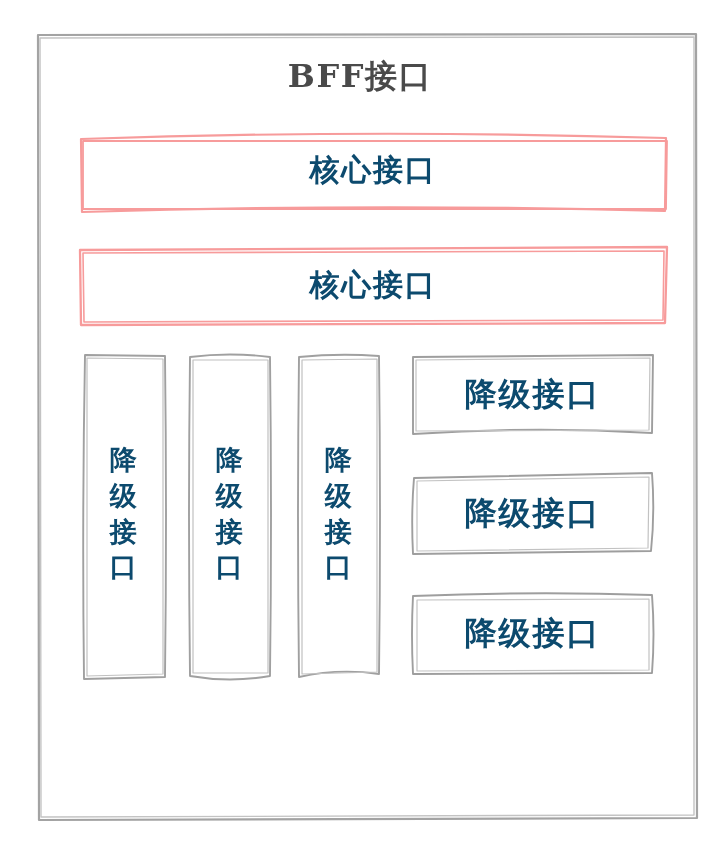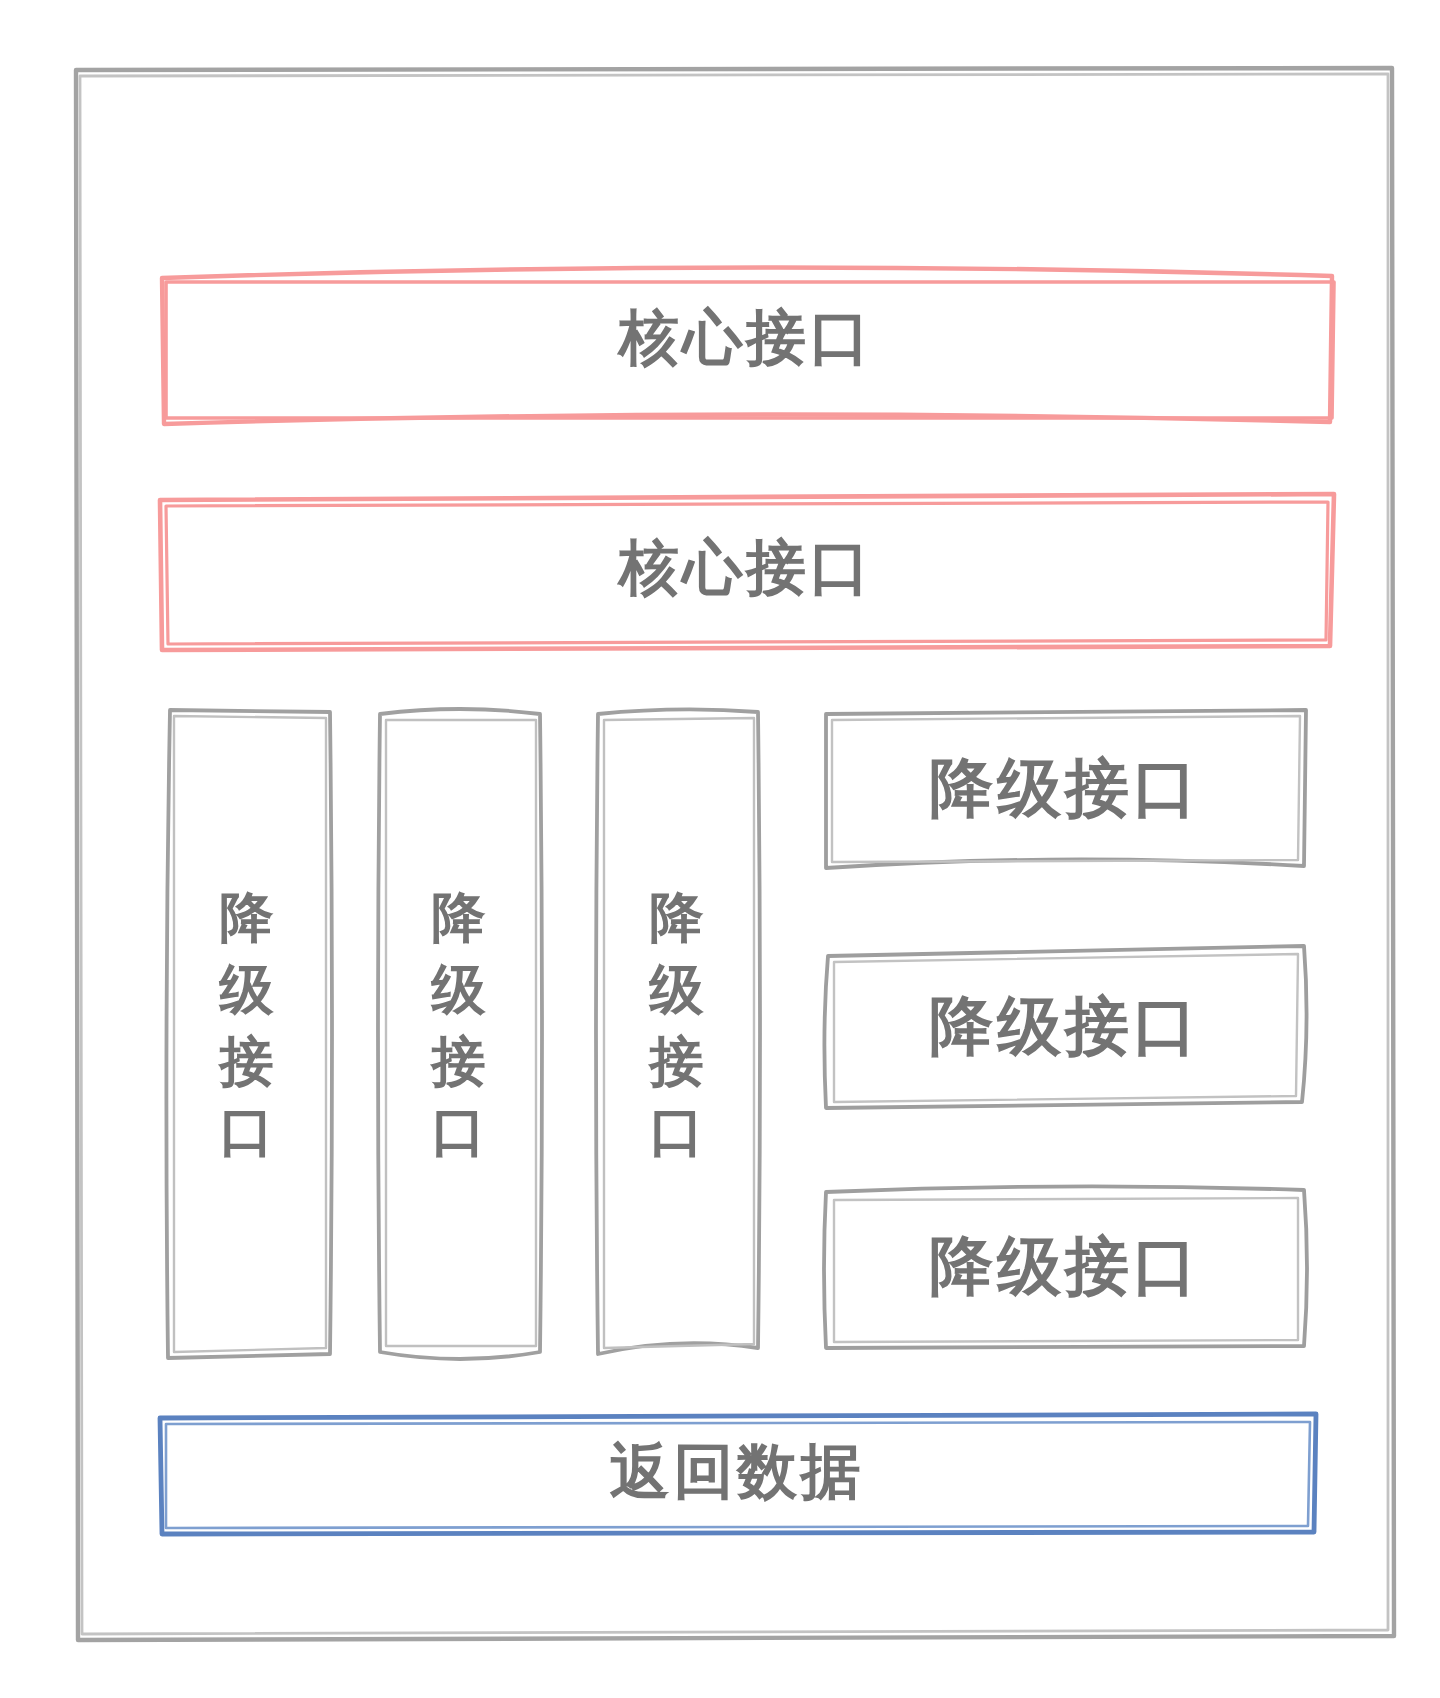--- a/index.html
+++ b/index.html
@@ -35,21 +35,21 @@
     height: 100%;
     display: block;
     overflow: visible;
   }
   .sketch > .label {
     position: absolute;
     inset: 0;
     display: flex;
     align-items: center;
     justify-content: center;
-    color: #737373;
+    color: #0c4a6e;
     font-family: "DejaVu Serif", "Liberation Serif", serif;
     font-weight: 600;
     letter-spacing: 0.06em;
     text-align: center;
     white-space: pre-line;
     line-height: 1.08;
   }
 
   
   #outer-frame {
@@ -114,20 +114,21 @@
 
   <div class="sketch" id="outer-frame">
     <div class="stroke">
       <svg viewBox="0 0 662 789" preserveAspectRatio="none">
         <path d="M2,3 L660,2 L661,786 L3,788 Z" fill="none" stroke="#a3a3a3" stroke-width="2.2" stroke-linecap="round" stroke-linejoin="round"></path>
         <path d="M4,6 L658,5 L658,783 L5,785 Z" fill="none" stroke="#c3c3c3" stroke-width="1.4" stroke-linecap="round" stroke-linejoin="round"></path>
       </svg>
     </div>
   </div>
 
+  <div id="page-title">BFF接口</div>
 
   <div class="sketch core-box" id="core-box-1">
     <div class="stroke">
       <svg viewBox="0 0 592 86" preserveAspectRatio="none">
         <path d="M4,12 Q296,2 589,11 L588,84 Q296,76 5,85 Z" fill="none" stroke="#f79b9b" stroke-width="2.2" stroke-linecap="round" stroke-linejoin="round"></path>
         <path d="M6,14 L590,14 L589,82 L6,82 Z" fill="none" stroke="#f79b9b" stroke-width="1.8" stroke-linecap="round" stroke-linejoin="round"></path>
       </svg>
     </div>
     <div class="label">核心接口</div>
   </div>
@@ -204,23 +205,14 @@
   <div class="sketch hbox" id="hbox-3">
     <div class="stroke">
       <svg viewBox="0 0 247 85" preserveAspectRatio="none">
         <path d="M4,5 Q124,0 243,4 Q246,43 243,82 L4,83 Q2,43 4,5 Z" fill="none" stroke="#9e9e9e" stroke-width="1.9" stroke-linecap="round" stroke-linejoin="round"></path>
         <path d="M8,9 L240,8 L240,79 L8,80 Z" fill="none" stroke="#c2c2c2" stroke-width="1.2" stroke-linecap="round" stroke-linejoin="round"></path>
       </svg>
     </div>
     <div class="label">降级接口</div>
   </div>
 
-  <div class="sketch" id="return-box">
-    <div class="stroke">
-      <svg viewBox="0 0 583 64" preserveAspectRatio="none">
-        <path d="M3,4 L581,2 L580,61 L4,62 Z" fill="none" stroke="#5b82c0" stroke-width="2.4" stroke-linecap="round" stroke-linejoin="round"></path>
-        <path d="M6,7 L578,6 L577,58 L6,59 Z" fill="none" stroke="#7e9fd0" stroke-width="1.3" stroke-linecap="round" stroke-linejoin="round"></path>
-      </svg>
-    </div>
-    <div class="label">返回数据</div>
-  </div>
 
 </div>
 
 </body></html>

